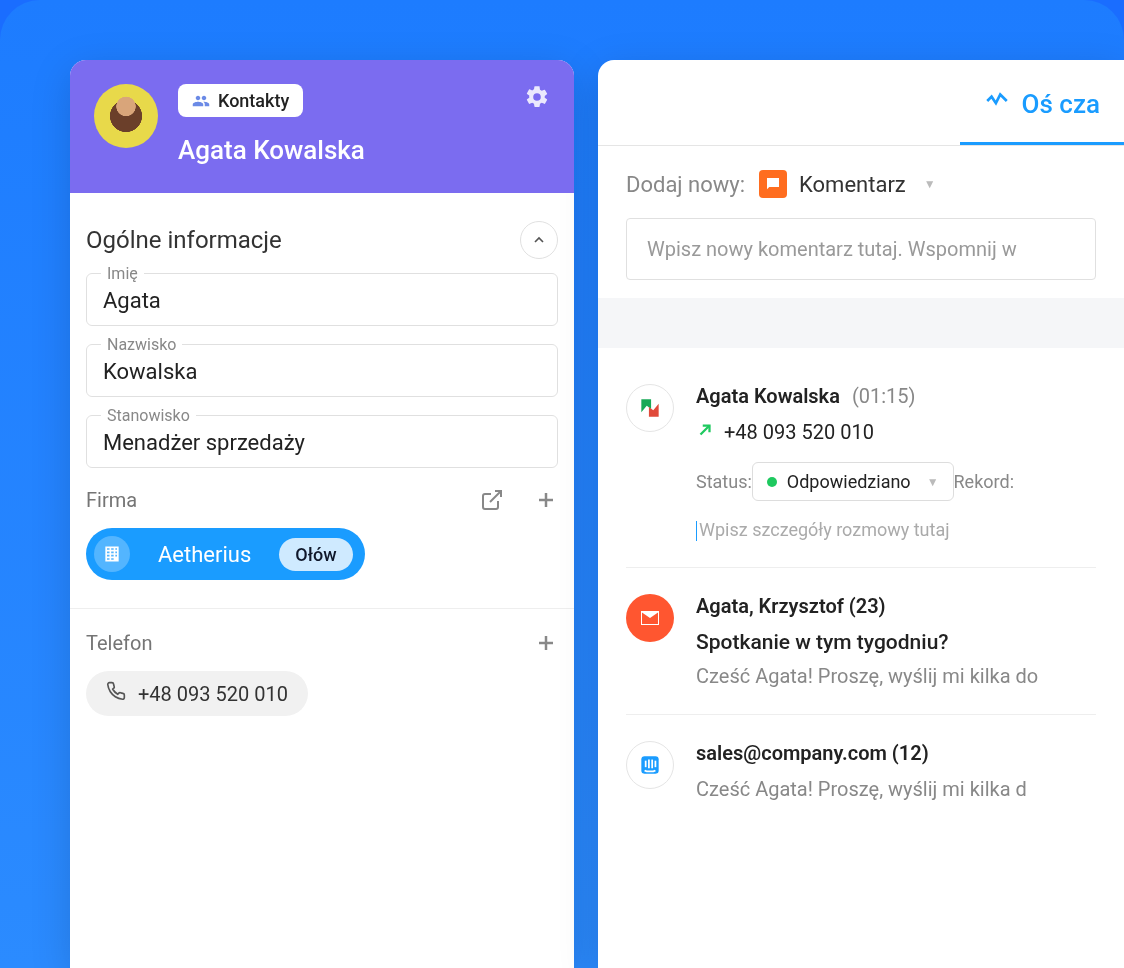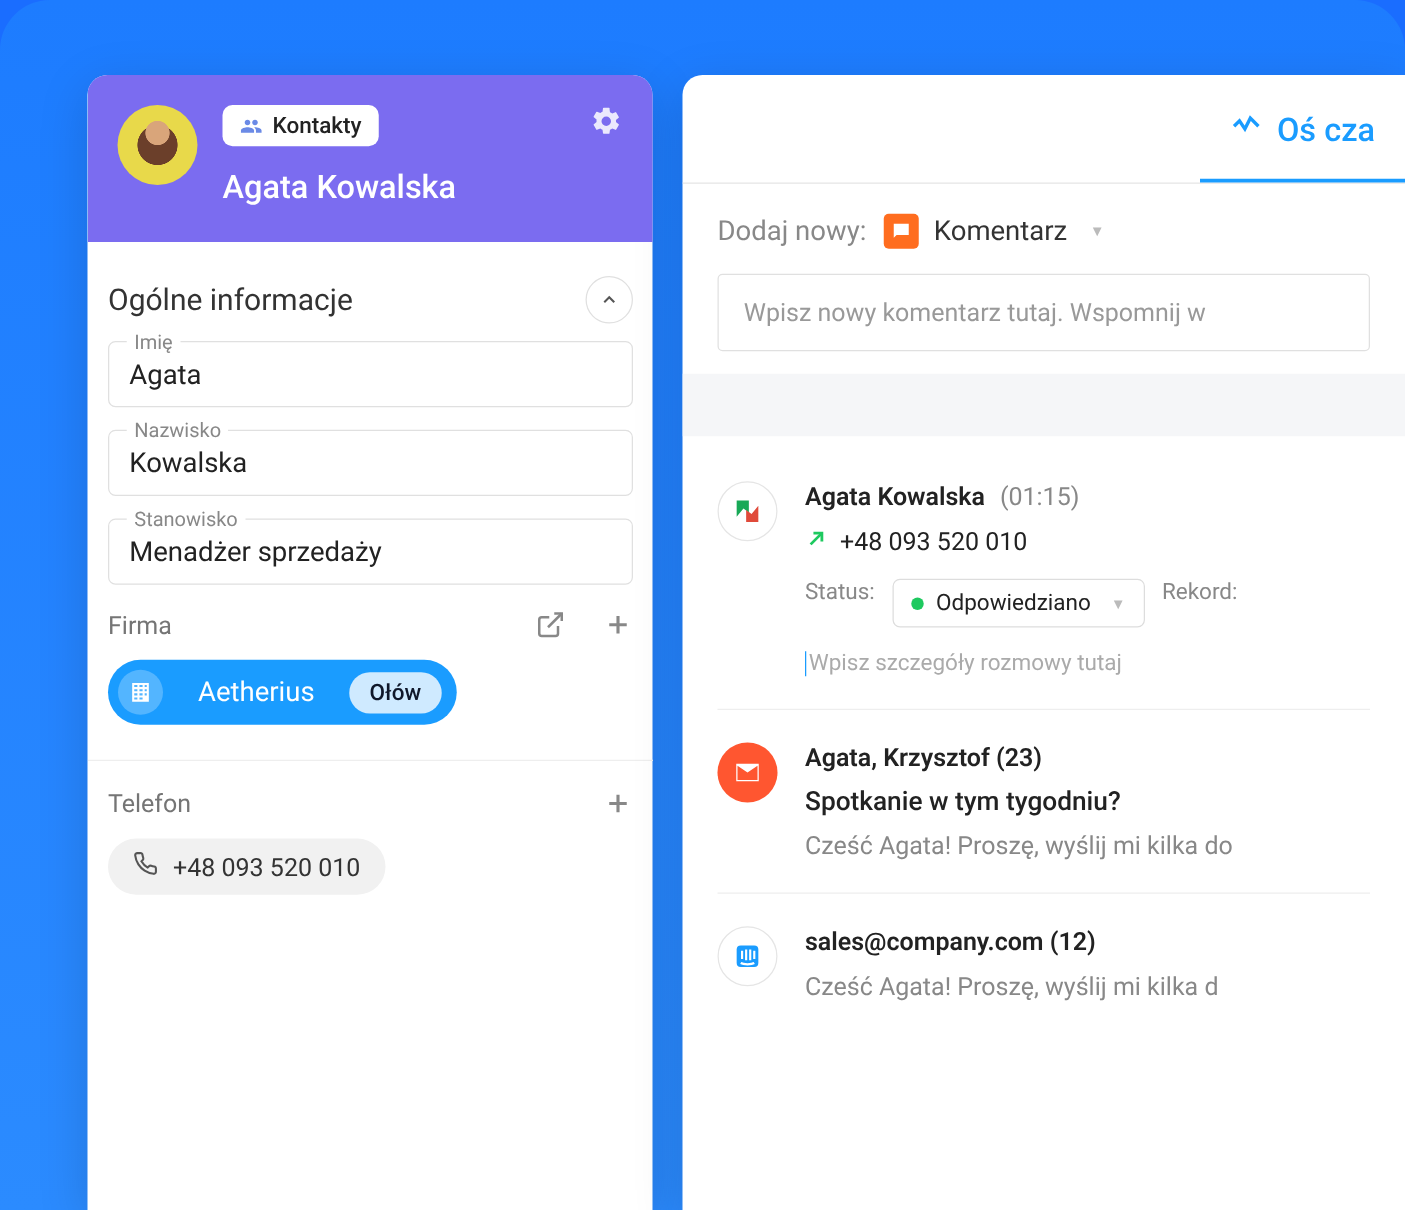--- a/index.html
+++ b/index.html
@@ -1,18 +1,18 @@
 <!DOCTYPE html>
 <html><head>
 <meta charset="utf-8">
 <style>
 * { box-sizing: border-box; margin: 0; padding: 0; font-family: -apple-system, BlinkMacSystemFont, 'Segoe UI', Roboto, Helvetica, Arial, sans-serif; }
 body { background: #1a6dff; width: 1124px; height: 968px; overflow: hidden; position: relative; }
 .container { background: linear-gradient(180deg, #1d7cff 0%, #2b8bff 100%); width: 100%; height: 100%; padding: 60px 0 0 70px; display: flex; gap: 24px; border-radius: 40px 40px 0 0; }
-.left-panel { background: #fff; border-radius: 16px 16px 0 0; width: 452px; flex-shrink: 0; overflow: hidden; display: flex; flex-direction: column; box-shadow: 0 10px 40px rgba(0,0,0,0.15); }
+.left-panel { background: #fff; border-radius: 16px 16px 0 0; width: 504px; flex-shrink: 0; overflow: hidden; display: flex; flex-direction: column; box-shadow: 0 10px 40px rgba(0,0,0,0.15); }
 .header { background: #7b6cf0; padding: 24px 24px 28px 24px; display: flex; align-items: flex-start; gap: 20px; position: relative; }
 .avatar { width: 64px; height: 64px; border-radius: 50%; background: #e8d94a; overflow: hidden; flex-shrink:0; position:relative; }
 .avatar::after{content:"";position:absolute;inset:0;background:radial-gradient(circle at 50% 35%, #d9a57a 18%, transparent 19%), radial-gradient(circle at 50% 50%, #6b3f2a 35%, transparent 36%);}
 .header-main { flex: 1; }
 .badge { display: inline-flex; align-items: center; gap: 8px; background: #fff; border-radius: 8px; padding: 6px 14px; font-size: 18px; font-weight: 500; color: #222; margin-bottom: 18px; }
 .badge-icon { color: #6b8ae6; font-size: 16px; display:inline-flex; }
 .header-name { color: #fff; font-size: 26px; font-weight: 500; }
 .gear-btn { color: rgba(255,255,255,0.85); position: absolute; right: 24px; top: 24px; cursor:pointer; }
 .body { padding: 28px 16px; overflow-y: auto; flex:1; }
 .section-header { display: flex; align-items: center; justify-content: space-between; margin-bottom: 14px; }
@@ -43,21 +43,21 @@
 .spacer-bar { background: #f5f6f8; height: 50px; margin-top: 18px; }
 .timeline { padding: 10px 28px; }
 .tl-item { display: flex; gap: 22px; padding: 26px 0; border-bottom: 1px solid #eee; align-items:flex-start; }
 .tl-icon { width: 48px; height: 48px; border-radius: 50%; border: 1px solid #e5e5e5; display:flex; align-items:center; justify-content:center; flex-shrink:0; }
 .tl-body { flex: 1; min-width: 0; }
 .tl-line1 { display: flex; align-items: baseline; gap: 12px; margin-bottom: 12px; font-size: 20px; white-space:nowrap; }
 .tl-name { font-weight: 600; color: #222; }
 .tl-time { color: #888; }
 .tl-phone-line { display:flex; align-items:center; gap:10px; font-size: 20px; color: #222; margin-bottom: 18px; }
 .arrow-up-right { color: #1ec95f; }
-.status-row { display:flex; align-items:flex-start; gap: 14px; font-size: 18px; color: #888; margin-bottom: 18px; white-space:nowrap; }
+.status-row { display:flex; align-items:center; font-size: 18px; color: #888; margin-bottom: 18px; white-space:nowrap; }
 .status-select { display:inline-flex; align-items:center; gap:10px; border:1px solid #ddd; border-radius:6px; padding: 8px 14px; color:#222; cursor:pointer; }
 .dot-green { width:10px; height:10px; border-radius:50%; background:#1ec95f; }
 .details-input { color: #aaa; font-size: 18px; }
 .cursor-bar { display:inline-block; width:1px; height:20px; background:#1a9cff; vertical-align:middle; margin-right:2px; }
 .tl-subject { font-size: 21px; font-weight: 500; color: #222; margin-bottom: 10px; }
 .tl-preview { font-size: 20px; color: #888; white-space:nowrap; overflow:hidden; }
 .mail-icon { width: 48px; height: 48px; border-radius: 50%; background: #ff5630; display:flex; align-items:center; justify-content:center; flex-shrink:0; }
 .intercom-icon { width: 48px; height: 48px; border-radius: 50%; border: 1px solid #e5e5e5; display:flex; align-items:center; justify-content:center; flex-shrink:0; }
 </style>
 </head>

